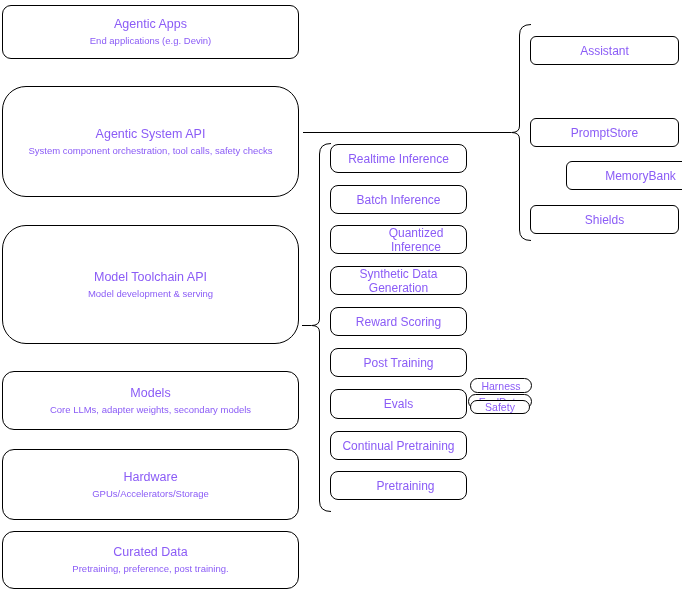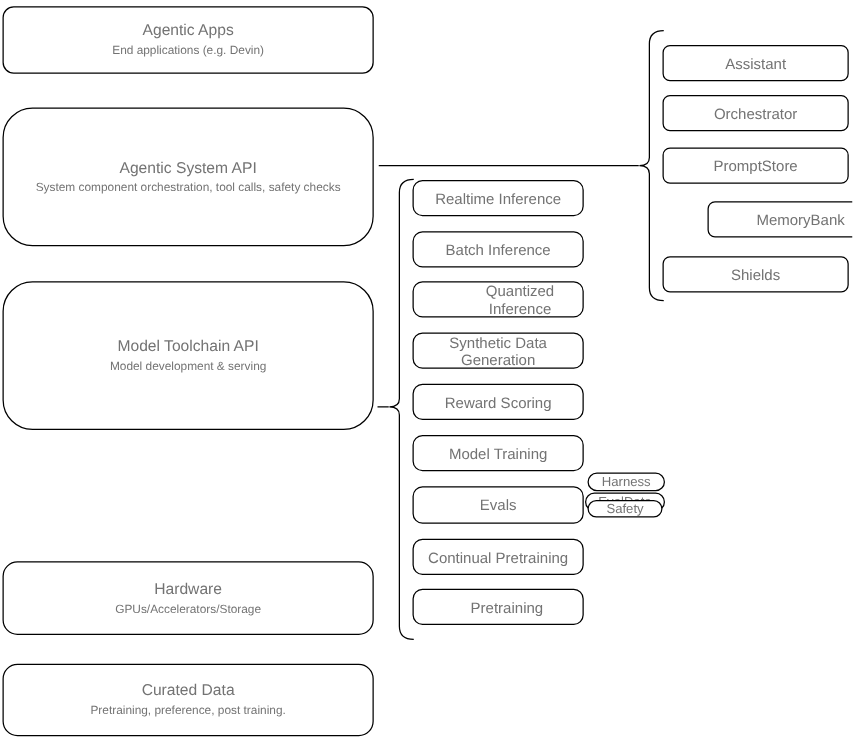--- a/index.html
+++ b/index.html
@@ -2,21 +2,21 @@
 <html><head>
 <meta charset="utf-8">
 <style>
   html, body { margin: 0; padding: 0; background: #ffffff; }
   .canvas {
     position: relative;
     width: 682px;
     height: 591px;
     background: #ffffff;
     font-family: "Liberation Sans", sans-serif;
-    color: #737373;
+    color: #8b5cf6;
     overflow: hidden;
   }
   .overlay {
     position: absolute;
     left: 0; top: 0;
     width: 682px; height: 591px;
   }
   .box {
     position: absolute;
     box-sizing: border-box;
@@ -67,22 +67,26 @@
   <div class="box layer" style="top:86px; height:111px; border-radius:24px;">
     <span class="title">Agentic System API</span>
     <span class="subtitle">System component orchestration, tool calls, safety checks</span>
   </div>
 
   <div class="box layer" style="top:225px; height:119px; border-radius:24px;">
     <span class="title">Model Toolchain API</span>
     <span class="subtitle">Model development &amp; serving</span>
   </div>
 
+  <div class="box layer" style="top:371px; height:59px; border-radius:12px;">
+    <span class="title">Models</span>
+    <span class="subtitle">Core LLMs, adapter weights, secondary models</span>
+  </div>
 
-  <div class="box layer" style="top:449px; height:59px; border-radius:12px;">
+  <div class="box layer" style="top:449px; height:71px; border-radius:12px;">
     <span class="title">Hardware</span>
     <span class="subtitle">GPUs/Accelerators/Storage</span>
   </div>
 
   <div class="box layer" style="top:531px; height:58px; border-radius:12px;">
     <span class="title">Curated Data</span>
     <span class="subtitle">Pretraining, preference, post training.</span>
   </div>
 
   <div class="box service" style="top:144px;">
@@ -94,21 +98,21 @@
   <div class="box service" style="top:225px;padding-left:35px;">
     <span>Quantized Inference</span>
   </div>
   <div class="box service" style="top:266px;">
     <span>Synthetic Data Generation</span>
   </div>
   <div class="box service" style="top:307px;">
     <span>Reward Scoring</span>
   </div>
   <div class="box service" style="top:348px;">
-    <span>Model Training</span>
+    <span>Post Training</span>
   </div>
   <div class="box service" style="top:389px; height:30px;">
     <span>Evals</span>
   </div>
   <div class="box service" style="top:431px;">
     <span>Continual Pretraining</span>
   </div>
   <div class="box service" style="top:471px;padding-left:14px;">
     <span>Pretraining</span>
   </div>
@@ -119,23 +123,20 @@
   <div class="box pill" style="left:468px; top:394px; width:64px; height:15px;">
     <span>EvalData</span>
   </div>
   <div class="box pill" style="left:470px; top:400px; width:60px; height:14px;">
     <span>Safety</span>
   </div>
 
   <div class="box component" style="top:36px;">
     <span>Assistant</span>
   </div>
-  <div class="box component" style="top:76px;">
-    <span>Orchestrator</span>
-  </div>
   <div class="box component" style="top:118px;">
     <span>PromptStore</span>
   </div>
   <div class="box component" style="top:161px;margin-left:36px;">
     <span>MemoryBank</span>
   </div>
   <div class="box component" style="top:205px;">
     <span>Shields</span>
   </div>
 

